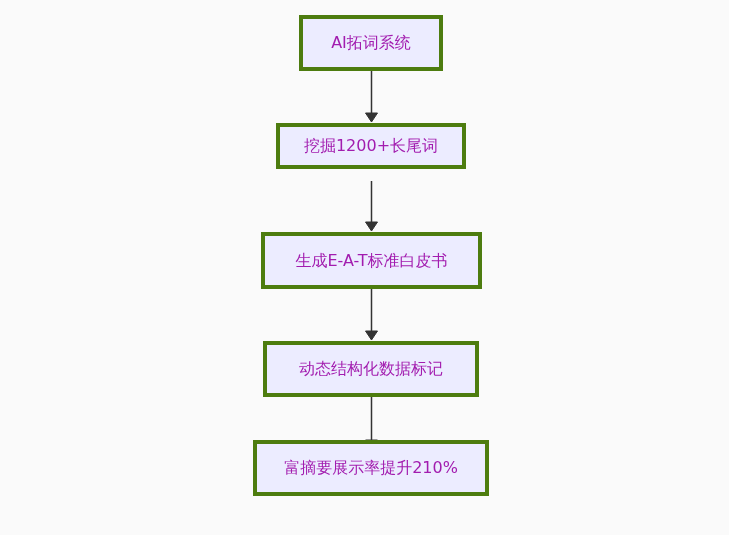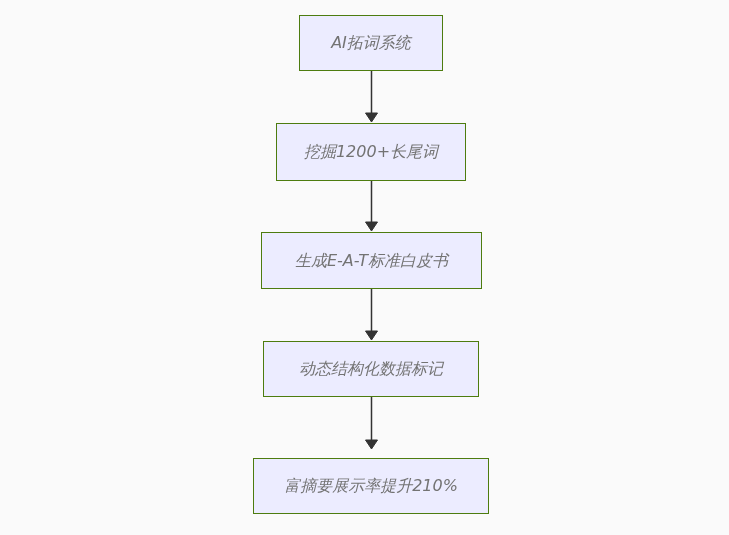--- a/index.html
+++ b/index.html
@@ -21,36 +21,35 @@
   .edges {
     position: absolute;
     left: 0;
     top: 0;
     pointer-events: none;
   }
   .node {
     position: absolute;
     box-sizing: border-box;
     background: #ECECFF;
-    border: 1px solid #4d7c0f;
-    color: #737373;
+    border: 4px solid #4d7c0f;
+    color: #a21caf;
     font-size: 16px;
     line-height: 1.2;
     display: flex;
     align-items: center;
     justify-content: center;
     text-align: center;
     white-space: nowrap;
-    font-style: italic;
   }
   .node-1 { left: 299px; top: 15px;  width: 144px; height: 56px; }
-  .node-2 { left: 276px; top: 123px; width: 190px; height: 58px; }
+  .node-2 { left: 276px; top: 123px; width: 190px; height: 46px; }
   .node-3 { left: 261px; top: 232px; width: 221px; height: 57px; }
   .node-4 { left: 263px; top: 341px; width: 216px; height: 56px; }
-  .node-5 { left: 253px; top: 458px; width: 236px; height: 56px; }
+  .node-5 { left: 253px; top: 440px; width: 236px; height: 56px; }
 </style>
 </head>
 <body>
 
 <div class="canvas">
 
   <svg class="edges" width="729" height="535" aria-hidden="true">
     <g>
       <line x1="371.5" y1="71" x2="371.5" y2="114" stroke="#333333" stroke-width="1.5"></line>
       <polygon points="365.5,113 377.5,113 371.5,122" fill="#333333" stroke="#333333"></polygon>

